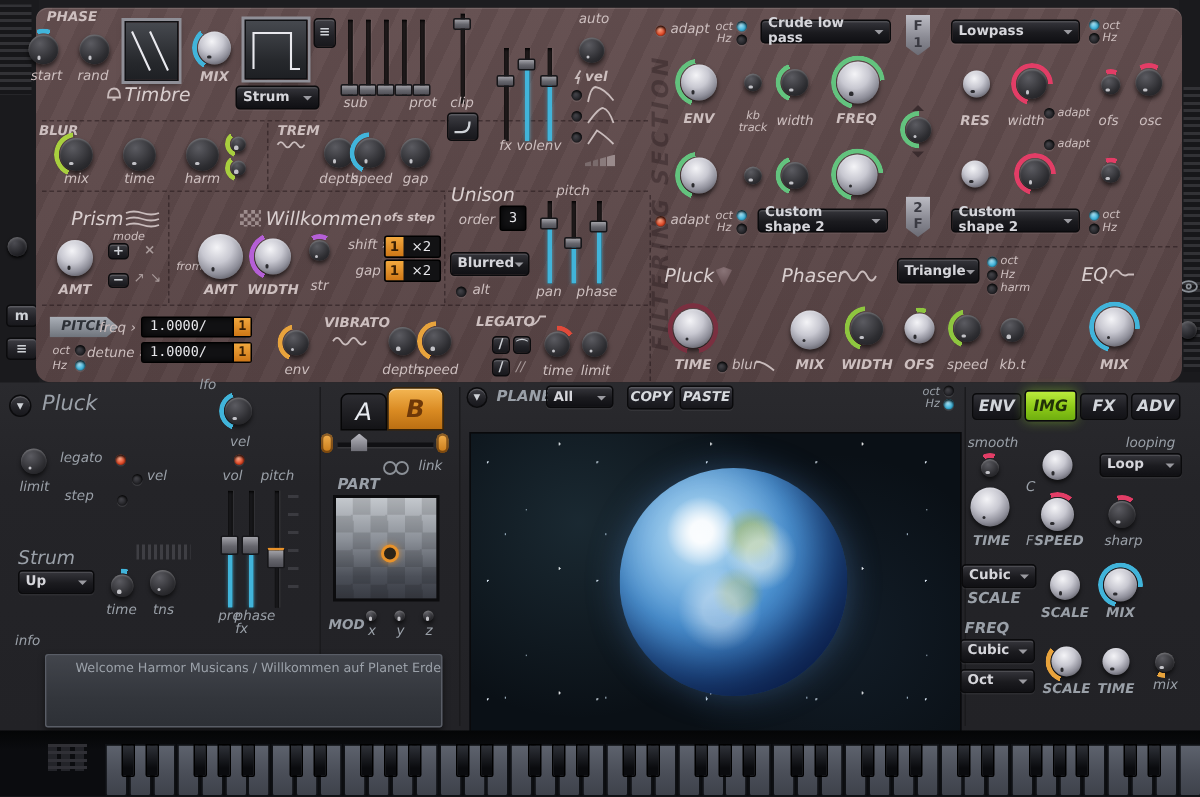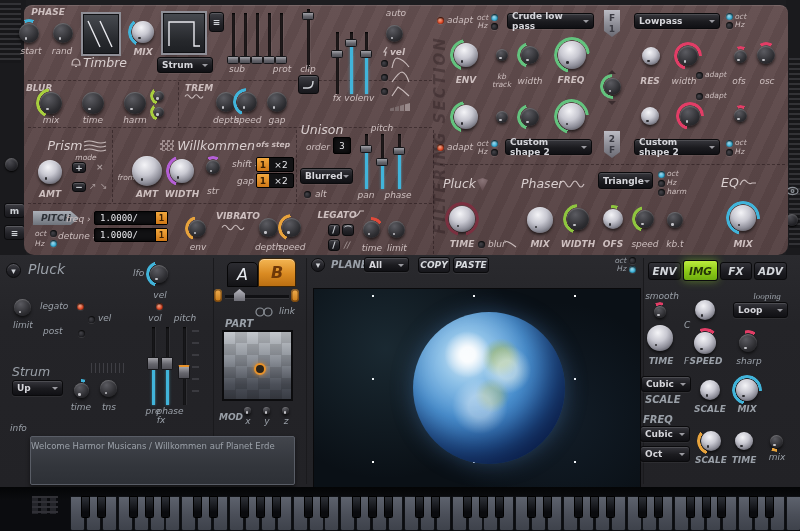--- a/index.html
+++ b/index.html
@@ -532,35 +532,35 @@
   <div class="vline" style="left:643px;top:258px;height:226px;"></div>
 
   <div class="sqbtn" style="left:6px;top:263px;width:15px;height:15px;border-radius:50%;">▾</div>
   <div class="al dk" style="left:28px;top:261px;font-size:14px;">Pluck</div>
   <div class="knob" style="left:12px;top:297px;width:21px;height:21px;"></div>
   <div class="al dk" style="left:40px;top:301px;">legato</div>
   <div class="rd red" style="left:77px;top:303px;"></div>
   <div class="rd" style="left:88px;top:316px;"></div>
   <div class="al dk" style="left:98px;top:313px;">vel</div>
   <div class="al dk" style="left:13px;top:320px;">limit</div>
-  <div class="al dk" style="left:43px;top:326px;">post</div>
+  <div class="al dk" style="left:43px;top:326px;">step</div>
   <div class="rd" style="left:78px;top:330px;"></div>
   <div class="al dk" style="left:12px;top:364px;font-size:12.5px;">Strum</div>
   <div class="dd" style="left:12px;top:380px;width:51px;height:16px;">
       <span>Up</span>
       <i class="da"></i>
     </div>
   <div class="abs" style="left:91px;top:363px;width:36px;height:10px;background:repeating-linear-gradient(90deg,#4a4a50 0 1.5px,transparent 1.5px 4px);opacity:.7;"></div>
   <div class="knob" style="left:72px;top:381px;width:19px;height:19px;">
       <i class="arc" style="--c:#41b4da;--from:355deg;--sw:25deg;"></i>
     </div>
   <div class="knob" style="left:98px;top:378px;width:21px;height:21px;"></div>
   <div class="al dk c" style="left:81px;top:402px;">time</div>
   <div class="al dk c" style="left:109px;top:402px;">tns</div>
-  <div class="al dk" style="left:133px;top:268px;">lfo</div>
+  <div class="al dk" style="left:133px;top:252px;">lfo</div>
   <div class="knob" style="left:148px;top:263px;width:22px;height:22px;">
       <i class="arc" style="--c:#41b4da;--from:200deg;--sw:140deg;"></i>
     </div>
   <div class="al dk c" style="left:160px;top:290px;">vel</div>
   <div class="rd red" style="left:156px;top:303px;"></div>
   <div class="al dk c" style="left:155px;top:313px;">vol</div>
   <div class="al dk c" style="left:185px;top:313px;">pitch</div>
   <div class="vsl dkp" style="left:147px;top:327px;height:78px;">
       <i class="tr"></i>
       <i class="fl" style="top:42px;"></i>
@@ -652,21 +652,21 @@
       <span>FX</span>
     </div>
   <div class="rtab" style="left:754px;top:262px;width:33px;height:18px;">
       <span>ADV</span>
     </div>
 
   <div class="al dk c" style="left:662px;top:291px;">smooth</div>
   <div class="knob" style="left:652px;top:304px;width:16px;height:16px;">
       <i class="arc" style="--c:#e23d66;--from:330deg;--sw:50deg;"></i>
     </div>
-  <div class="al dk c" style="left:767px;top:291px;font-family:Liberation Serif, serif;">looping</div>
+  <div class="al dk c" style="left:767px;top:291px;">looping</div>
   <div class="dd" style="left:733px;top:302px;width:55px;height:16px;">
       <span>Loop</span>
       <i class="da"></i>
     </div>
   <div class="knob metal" style="left:645px;top:323px;width:30px;height:30px;"></div>
   <div class="al dk b c" style="left:661px;top:356px;">TIME</div>
   <div class="knob metal" style="left:693px;top:298px;width:24px;height:24px;"></div>
   <div class="al dk" style="left:684px;top:320px;">C</div>
   <div class="knob metal" style="left:692px;top:330px;width:26px;height:26px;">
       <i class="arc" style="--c:#e23d66;--from:340deg;--sw:60deg;"></i>
@@ -705,21 +705,21 @@
   <div class="knob metal" style="left:733px;top:430px;width:22px;height:22px;"></div>
   <div class="knob" style="left:768px;top:433px;width:17px;height:17px;">
       <i class="arc" style="--c:#e8a33c;--from:180deg;--sw:30deg;"></i>
     </div>
   <div class="al dk b c" style="left:711px;top:455px;">SCALE</div>
   <div class="al dk b c" style="left:744px;top:455px;">TIME</div>
   <div class="al dk c" style="left:777px;top:452px;">mix</div>
 
   <div class="al dk" style="left:10px;top:423px;">info</div>
   <div class="abs" style="left:30px;top:436px;width:263px;height:47px;background:linear-gradient(#42454c,#33363c 60%,#2d3036);border:1px solid #595d66;border-radius:2px;box-shadow:0 2px 4px rgba(0,0,0,.5);">
-    <div style="margin-top:4px;text-align:left;font:8.5px 'DejaVu Sans',sans-serif;color:#9ba1a9;">Welcome Harmor Musicans / Willkommen auf Planet Erde</div>
+    <div style="margin-top:4px;text-align:right;font:8.5px 'DejaVu Sans',sans-serif;color:#9ba1a9;">Welcome Harmor Musicans / Willkommen auf Planet Erde</div>
   </div>
 
   <div id="keys">
     <div class="abs" style="left:32px;top:9px;width:26px;height:18px;background:repeating-linear-gradient(180deg,#3a3a40 0 2px,transparent 2px 5px),repeating-linear-gradient(90deg,#2a2a30 0 6px,transparent 6px 9px);opacity:.8;"></div>
     <div id="kbkeys">
         <div class="wkey" style="left: 70px;"></div>
         <div class="wkey" style="left: 85.9px;"></div>
         <div class="wkey" style="left: 101.8px;"></div>
         <div class="wkey" style="left: 117.7px;"></div>
         <div class="wkey" style="left: 133.6px;"></div>

